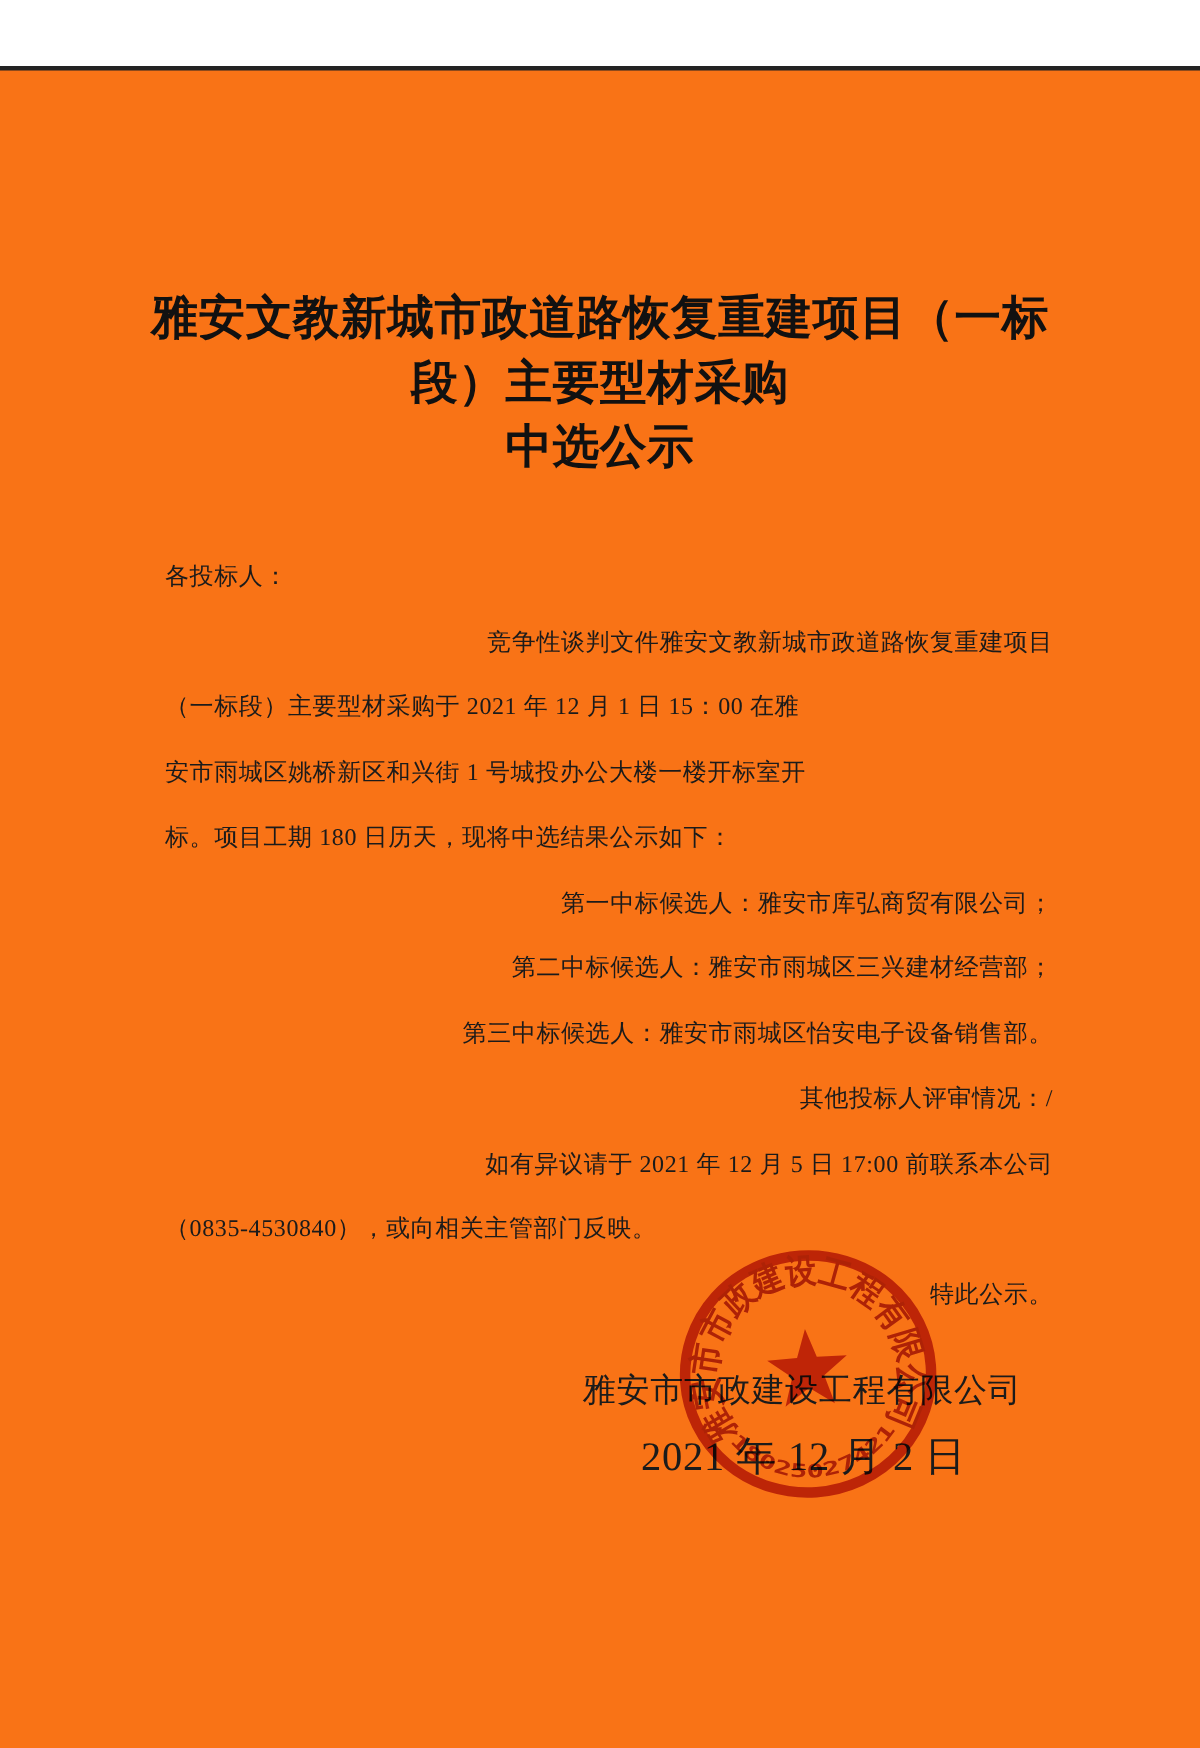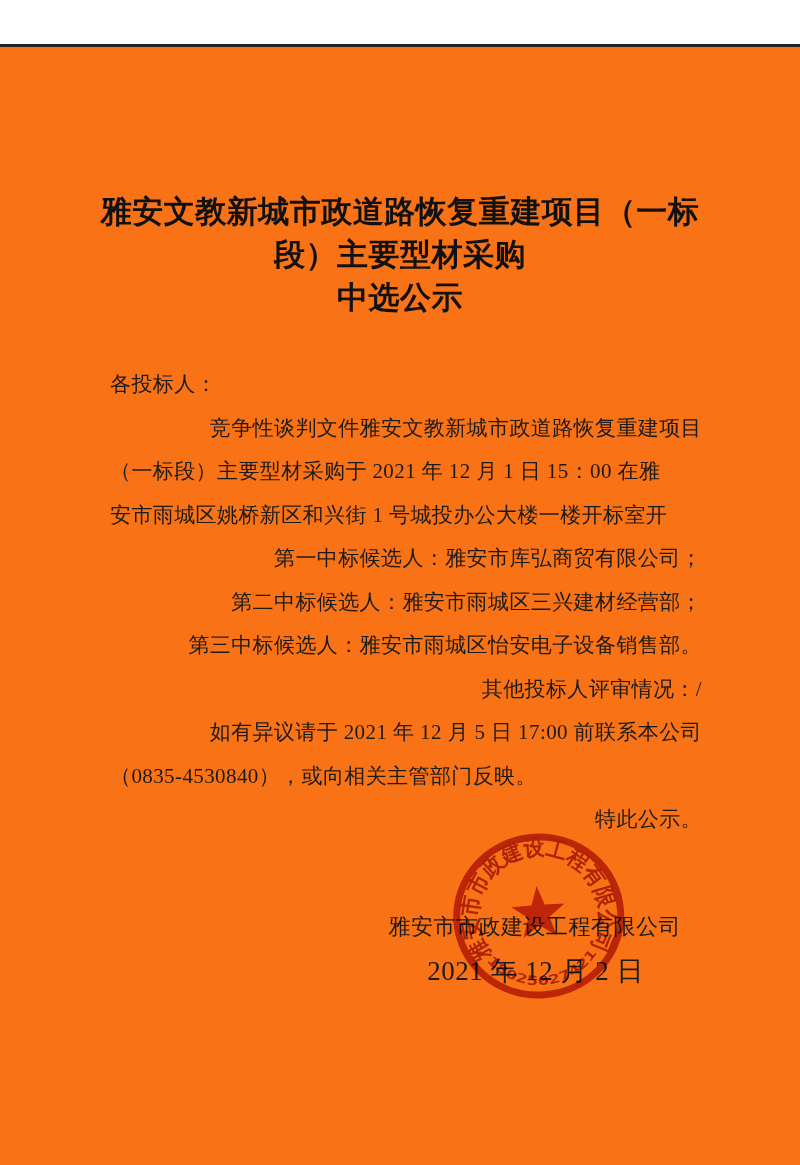--- a/index.html
+++ b/index.html
@@ -24,21 +24,21 @@
     position:absolute;top:146px;left:100px;width:600px;
     text-align:center;
     font-family:"Liberation Sans", sans-serif;
     font-weight:700;
     font-size:31px;line-height:43px;
     color:#111;
     letter-spacing:0.5px;
   }
   .body-block{
     position:absolute;top:319px;left:110px;width:592px;
-    font-size:21px;line-height:43.5px;
+    font-size:16px;line-height:43.5px;
     letter-spacing:0.4px;
     white-space:nowrap;
   }
   .bline{height:43.5px;}
   .bline.indent{padding-left:46px;text-align:right;}
   .sig-company{
     position:absolute;top:869px;right:119px;
     font-size:22px;line-height:28px;letter-spacing:0.5px;
     z-index:1;
   }
@@ -65,20 +65,21 @@
     <div class="title-line">雅安文教新城市政道路恢复重建项目（一标</div>
     <div class="title-line">段）主要型材采购</div>
     <div class="title-line">中选公示</div>
   </div>
 
   <div class="body-block">
     <div class="bline">各投标人：</div>
     <div class="bline indent">竞争性谈判文件雅安文教新城市政道路恢复重建项目</div>
     <div class="bline">（一标段）主要型材采购于 2021 年 12 月 1 日 15：00 在雅</div>
     <div class="bline">安市雨城区姚桥新区和兴街 1 号城投办公大楼一楼开标室开</div>
+    <div class="bline">标。项目工期 180 日历天，现将中选结果公示如下：</div>
     <div class="bline indent">第一中标候选人：雅安市库弘商贸有限公司；</div>
     <div class="bline indent">第二中标候选人：雅安市雨城区三兴建材经营部；</div>
     <div class="bline indent">第三中标候选人：雅安市雨城区怡安电子设备销售部。</div>
     <div class="bline indent">其他投标人评审情况：/</div>
     <div class="bline indent">如有异议请于 2021 年 12 月 5 日 17:00 前联系本公司</div>
     <div class="bline">（0835-4530840），或向相关主管部门反映。</div>
     <div class="bline indent">特此公示。</div>
   </div>
 
   <div class="sig-company">雅安市市政建设工程有限公司</div>

